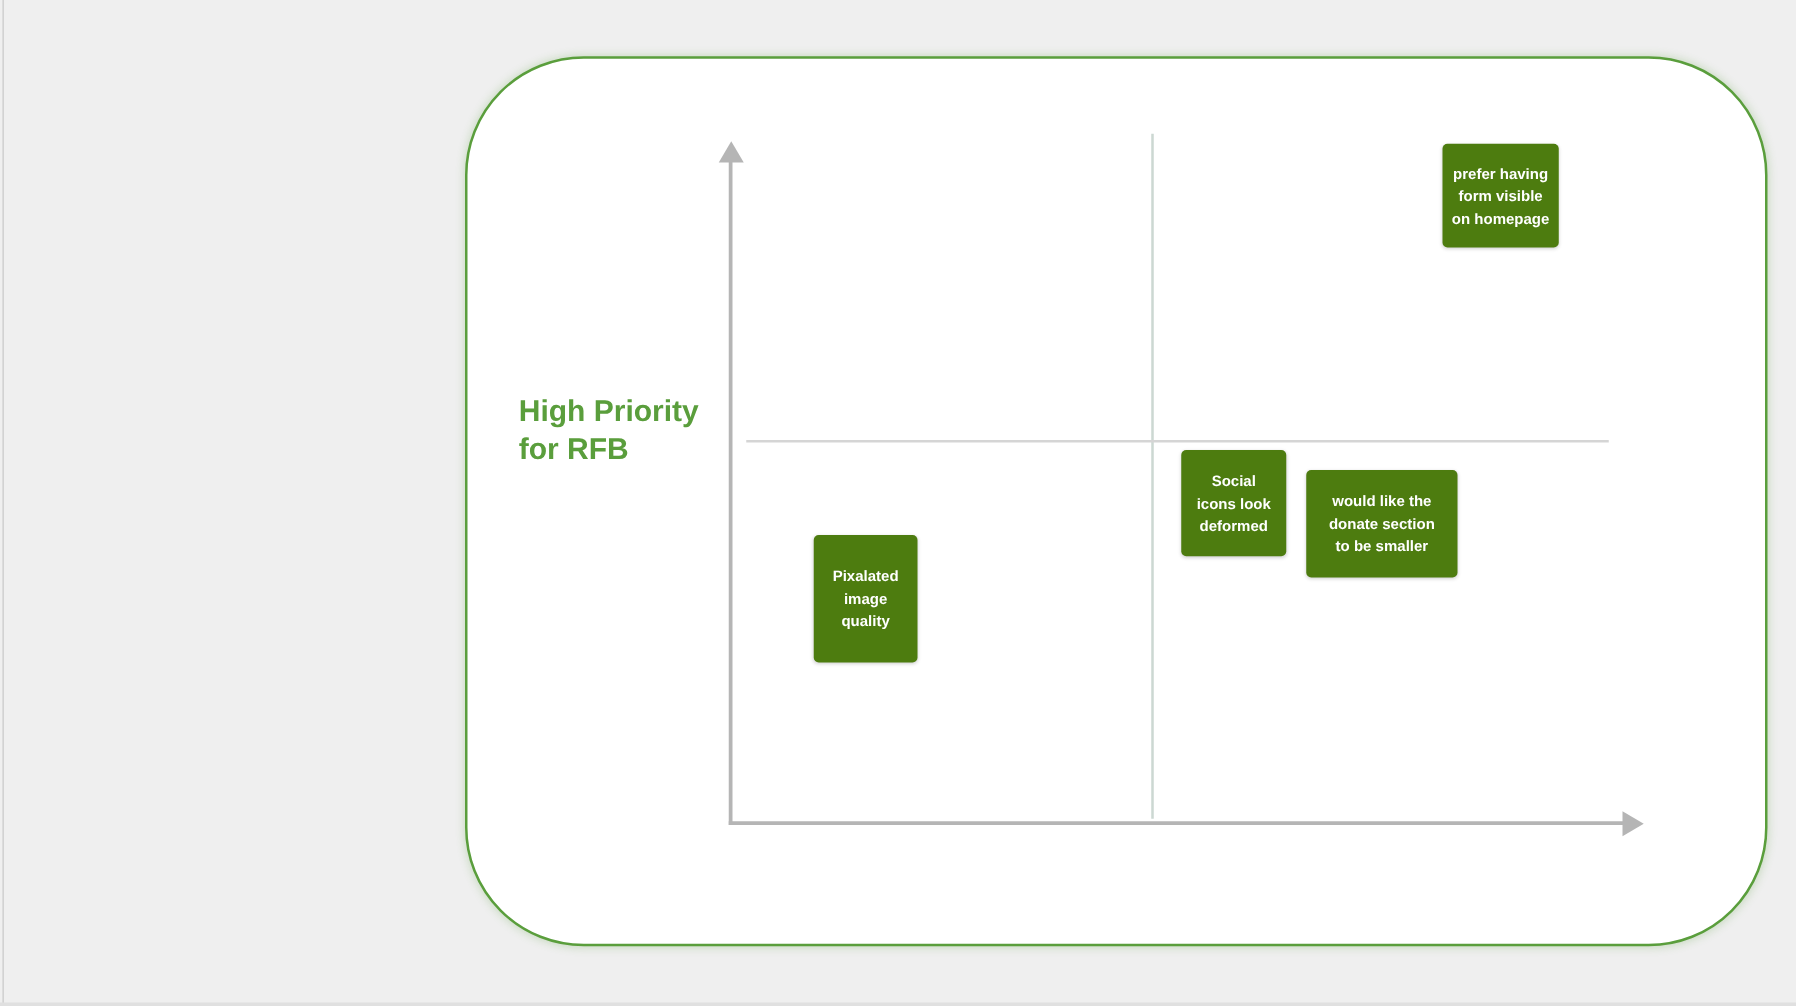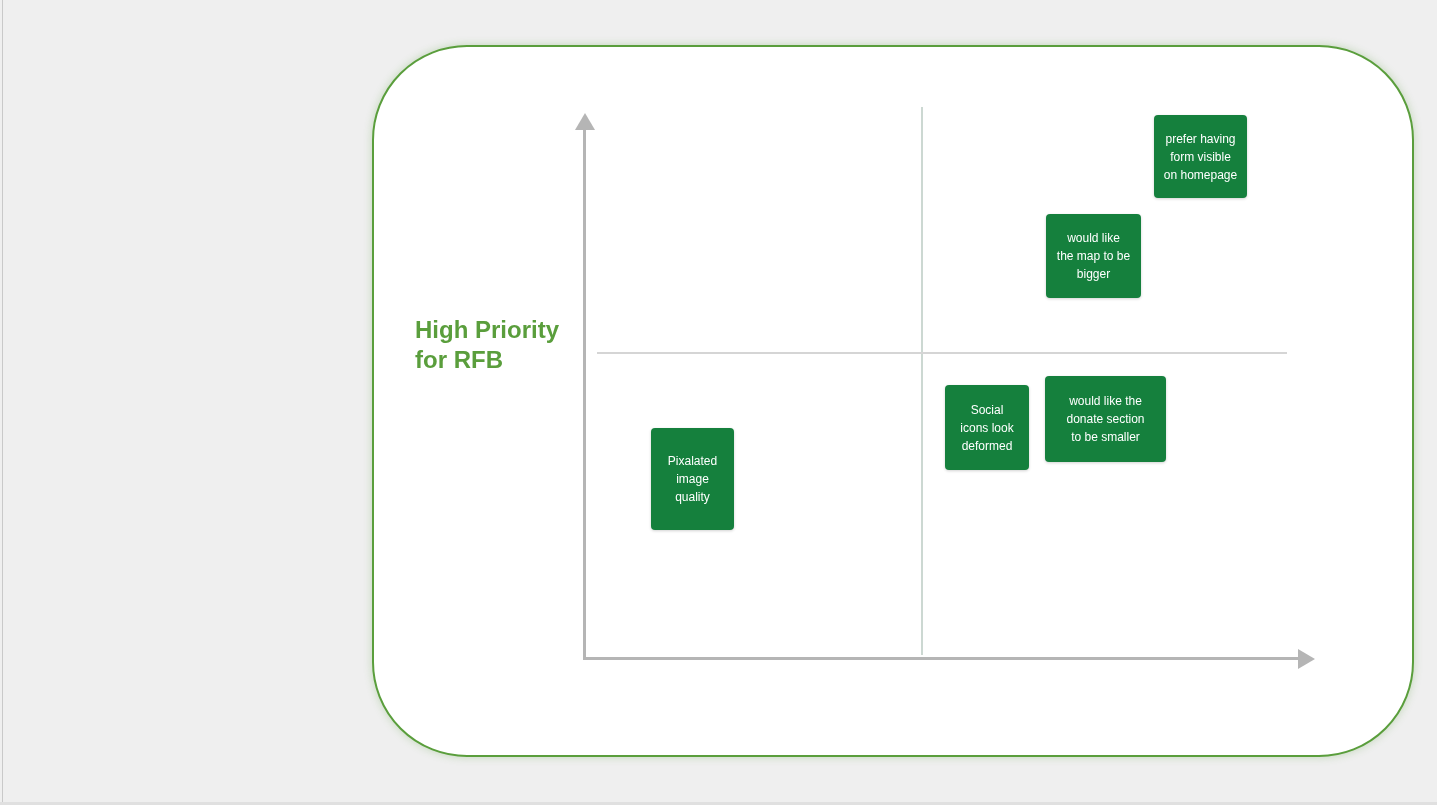--- a/index.html
+++ b/index.html
@@ -85,38 +85,38 @@
   }
   .x-axis-label {
     position: absolute; left: 345px; top: 643px; width: 400px;
     text-align: center;
     font-size: 21px; font-weight: bold; color: #5a9e3c;
   }
 
   
   .note {
     position: absolute;
-    background: #15803d;
+    background: #4d7c0f;
     border-radius: 4px;
     color: #ffffff;
     font-size: 12px;
-    font-weight: normal;
+    font-weight: bold;
     line-height: 18px;
     text-align: center;
     white-space: pre-line;
     display: flex;
     align-items: center;
     justify-content: center;
     box-shadow: 0 1px 3px rgba(0,0,0,0.18);
     padding: 4px;
     cursor: default;
   }
   .note-1 { left: 780px; top: 68px;  width: 93px;  height: 83px; }
   .note-2 { left: 672px; top: 167px; width: 95px;  height: 84px; }
-  .note-3 { left: 571px; top: 338px; width: 84px;  height: 85px; }
+  .note-3 { left: 571px; top: 313px; width: 84px;  height: 85px; }
   .note-4 { left: 671px; top: 329px; width: 121px; height: 86px; }
   .note-5 { left: 277px; top: 381px; width: 83px;  height: 102px; }
 </style>
 </head>
 <body>
 
 <div class="stage">
 
   <div class="left-edge"></div>
   <div class="bottom-edge"></div>
@@ -133,23 +133,20 @@
     <div class="divider-horizontal"></div>
 
     <div class="y-axis-label">High Priority
 for RFB</div>
 
 
     <div class="note note-1">prefer having
 form visible
 on homepage</div>
 
-    <div class="note note-2">would like
-the map to be
-bigger</div>
 
     <div class="note note-3">Social
 icons look
 deformed</div>
 
     <div class="note note-4">would like the
 donate section
 to be smaller</div>
 
     <div class="note note-5">Pixalated

